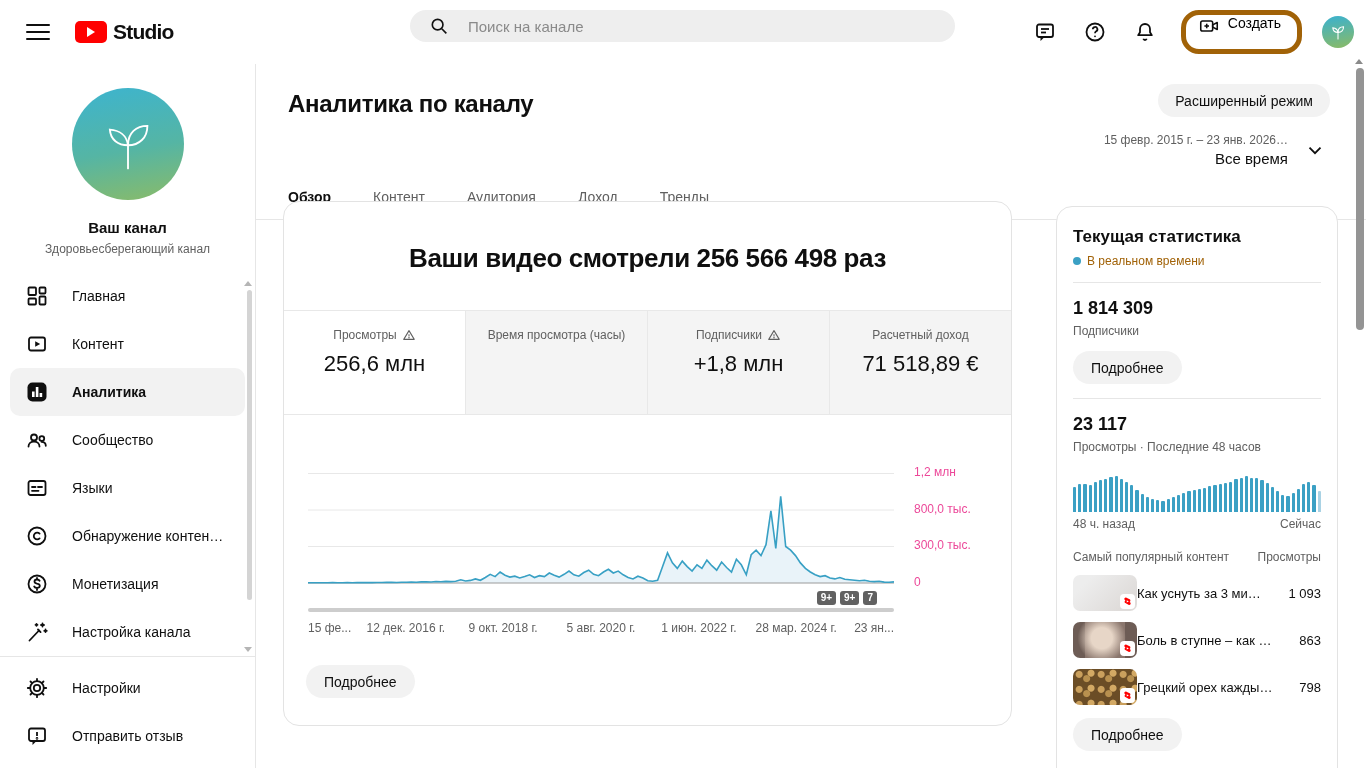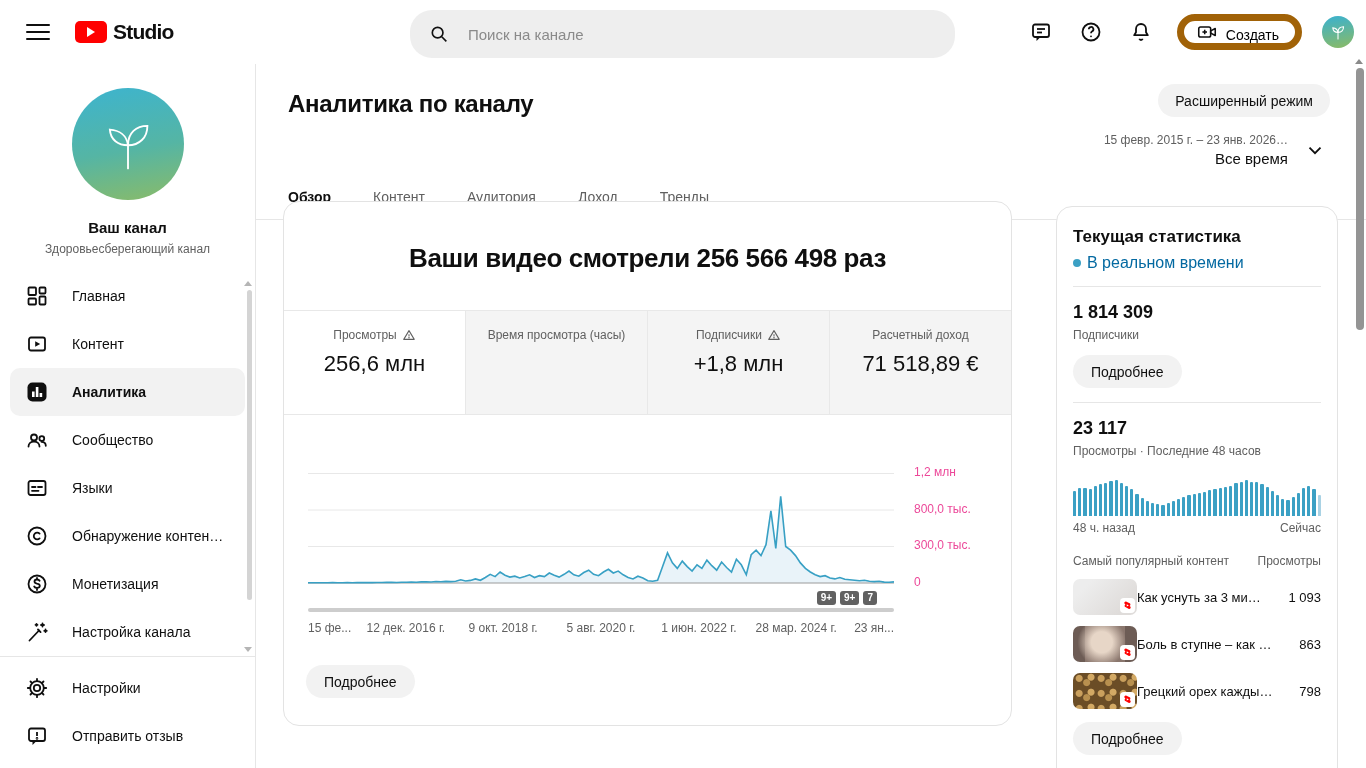--- a/index.html
+++ b/index.html
@@ -8,26 +8,26 @@
   svg { display:block; }
 
   
   .topbar { position:relative; height:64px; background:#fff; display:flex; align-items:center; z-index:20; }
   .hamburger { margin-left:26px; width:24px; height:24px; cursor:pointer; display:flex; flex-direction:column; justify-content:center; gap:5px; }
   .hamburger span { display:block; height:2px; background:#0f0f0f; border-radius:1px; }
   .logo { display:flex; align-items:center; margin-left:25px; gap:6px; }
   .logo-badge { width:32px; height:22px; background:#f00; border-radius:5px; display:flex; align-items:center; justify-content:center; }
   .logo-badge i { display:block; width:0; height:0; border-left:8px solid #fff; border-top:5px solid transparent; border-bottom:5px solid transparent; }
   .logo-text { font-size:21px; font-weight:700; letter-spacing:-0.8px; }
-  .search { position:absolute; left:410px; top:10px; width:545px; height:48px; background:#eee; border-radius:22px; display:flex; align-items:center; padding:0 18px; gap:18px; }
+  .search { position:absolute; left:410px; top:10px; width:545px; height:32px; background:#eee; border-radius:22px; display:flex; align-items:center; padding:0 18px; gap:18px; }
   .search input { border:none; outline:none; background:transparent; font-size:15px; flex:1; color:#0f0f0f; font-family:inherit; }
   .search input::placeholder { color:#8a8a8a; }
   .top-actions { position:absolute; right:12px; top:0; height:64px; display:flex; align-items:center; gap:10px; }
   .icon-btn { width:40px; height:40px; display:flex; align-items:center; justify-content:center; border-radius:50%; cursor:pointer; }
-  .create-btn { height:36px; border:7px solid #a16207; border-radius:18px; background:#fff; display:flex; align-items:flex-end; gap:8px; padding:0 16px 0 12px; font-size:14px; font-weight:500; cursor:pointer; margin-left:6px; }
+  .create-btn { height:44px; border:5px solid #a16207; border-radius:18px; background:#fff; display:flex; align-items:flex-start; gap:8px; padding:0 16px 0 12px; font-size:14px; font-weight:500; cursor:pointer; margin-left:6px; }
   .avatar-sm { width:32px; height:32px; border-radius:50%; margin-left:10px; background:linear-gradient(170deg,#41b2c6 10%,#87ba69 95%); display:flex; align-items:center; justify-content:center; cursor:pointer; }
 
   
   .app-body { display:flex; height:704px; }
   .sidebar { position:relative; width:256px; border-right:1px solid #e6e6e6; background:#fff; flex:none; }
   .main { position:relative; flex:1; background:#fff; }
 
   
   .channel { text-align:center; padding-top:24px; }
   .avatar-lg { width:112px; height:112px; border-radius:50%; margin:0 auto; background:linear-gradient(170deg,#3fb4cb 5%,#55b5a4 55%,#8abb68 100%); display:flex; align-items:center; justify-content:center; }
@@ -77,21 +77,21 @@
   .xlabels { position:absolute; left:24px; top:206px; width:586px; height:16px; font-size:12px; color:#606060; }
   .xlabels span { position:absolute; white-space:nowrap; transform:translateX(-50%); }
   .xlabels span:first-child { transform:none; }
   .xlabels span:last-child { transform:translateX(-100%); }
   .pill-btn { display:inline-block; height:33px; background:#f2f2f2; border:none; border-radius:17px; padding:0 18px; font-size:14px; font-weight:500; font-family:inherit; color:#0f0f0f; cursor:pointer; }
   .overview-card .pill-btn { position:absolute; left:22px; bottom:27px; }
 
   
   .rt-card { position:absolute; right:28px; top:16px; width:282px; height:610px; border:1px solid #e3e3e3; border-radius:16px; background:#fff; padding:20px 16px; }
   .rt-title { font-size:17px; font-weight:700; }
-  .rt-live { margin-top:7px; display:flex; align-items:center; gap:6px; font-size:16px; color:#0369a1; }
+  .rt-live { margin-top:7px; display:flex; align-items:center; gap:6px; font-size:12px; color:#a16207; }
   .live-dot { width:8px; height:8px; border-radius:50%; background:#3ba0c4; }
   .rt-div { border-top:1px solid #e6e6e6; margin-top:14px; }
   .rt-big { margin-top:15px; font-size:18px; font-weight:700; }
   .rt-sub { margin-top:5px; font-size:12px; color:#606060; }
   .rt-card .pill-btn { margin-top:13px; }
   .sparkbars { margin-top:12px; height:46px; display:flex; align-items:flex-end; gap:2px; }
   .sparkbars i { flex:1; background:#3ba0c4; border-radius:1px 1px 0 0; }
   .sparkbars i.current { background:#a9d2e4; }
   .spark-axis { margin-top:5px; display:flex; justify-content:space-between; font-size:12px; color:#606060; }
   .list-head { margin-top:19px; display:flex; justify-content:space-between; font-size:12px; color:#606060; }

